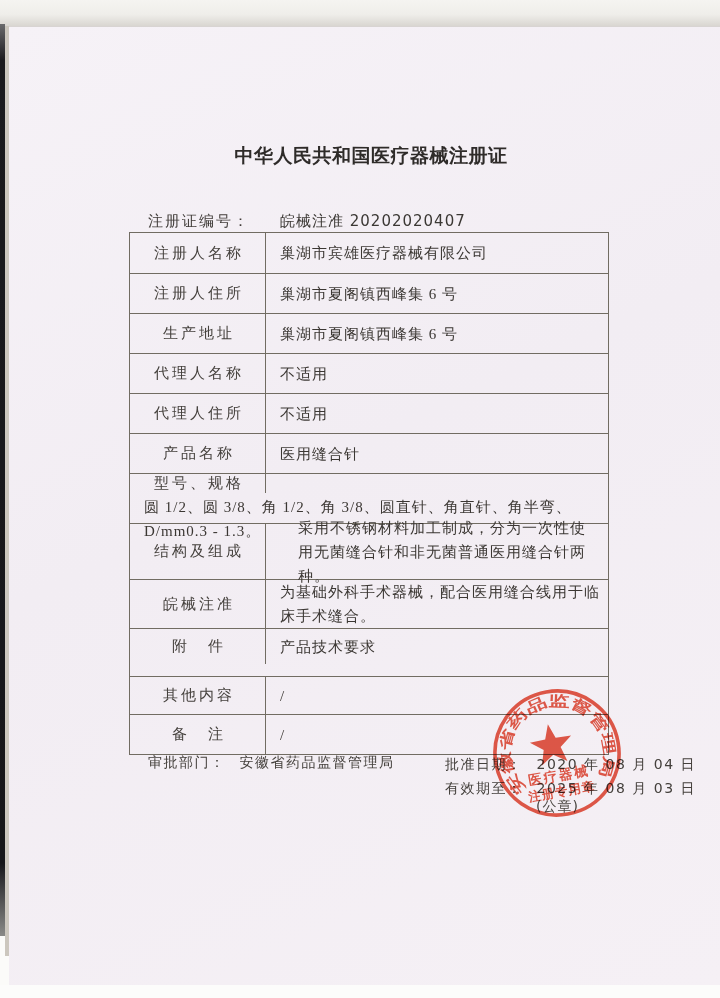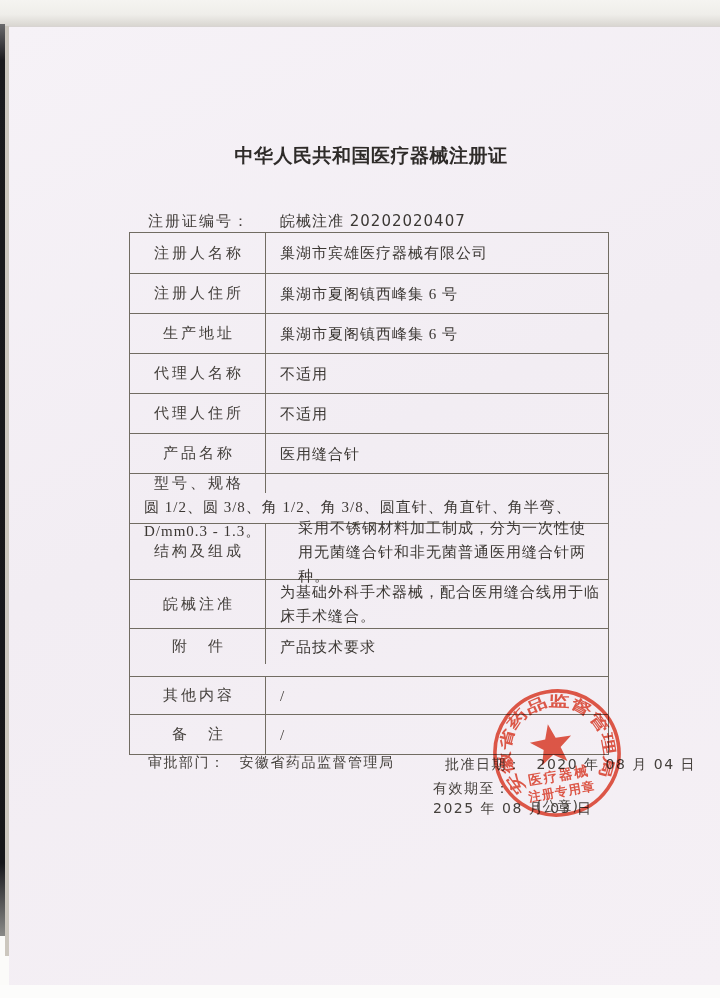--- a/index.html
+++ b/index.html
@@ -44,21 +44,21 @@
   .cell.val{
     flex:1;padding:2px 8px 2px 14px;
     font-size:15px;letter-spacing:1px;color:#3b3733;line-height:24px;
   }
   .r40{height:40px;} .r50{height:50px;flex-direction:column;} .r56{height:56px;gap:18px;} .r49{height:49px;}
   .r36{height:36px;} .r38{height:38px;margin-top:12px;}
   .footer-line{position:absolute;display:flex;align-items:baseline;
     font-size:14px;color:#44403c;letter-spacing:1.5px;line-height:20px;text-align:right;}
   .f-left{top:726px;left:139px;}
   .f-right1{top:728px;left:436px;}
-  .f-right2{top:752px;left:424px;flex-direction:column;}
+  .f-right2{top:752px;left:436px;}
   .footer-line .gap{width:14px;}
   .seal-note{position:absolute;top:772px;left:527px;font-size:14px;color:#4a4641;letter-spacing:1px;}
   .stamp{position:absolute;top:652px;left:473px;width:150px;height:150px;
     mix-blend-mode:multiply;}
 </style>
 </head>
 <body>
 
 <div class="scan">
   <div class="top-strip"></div>

